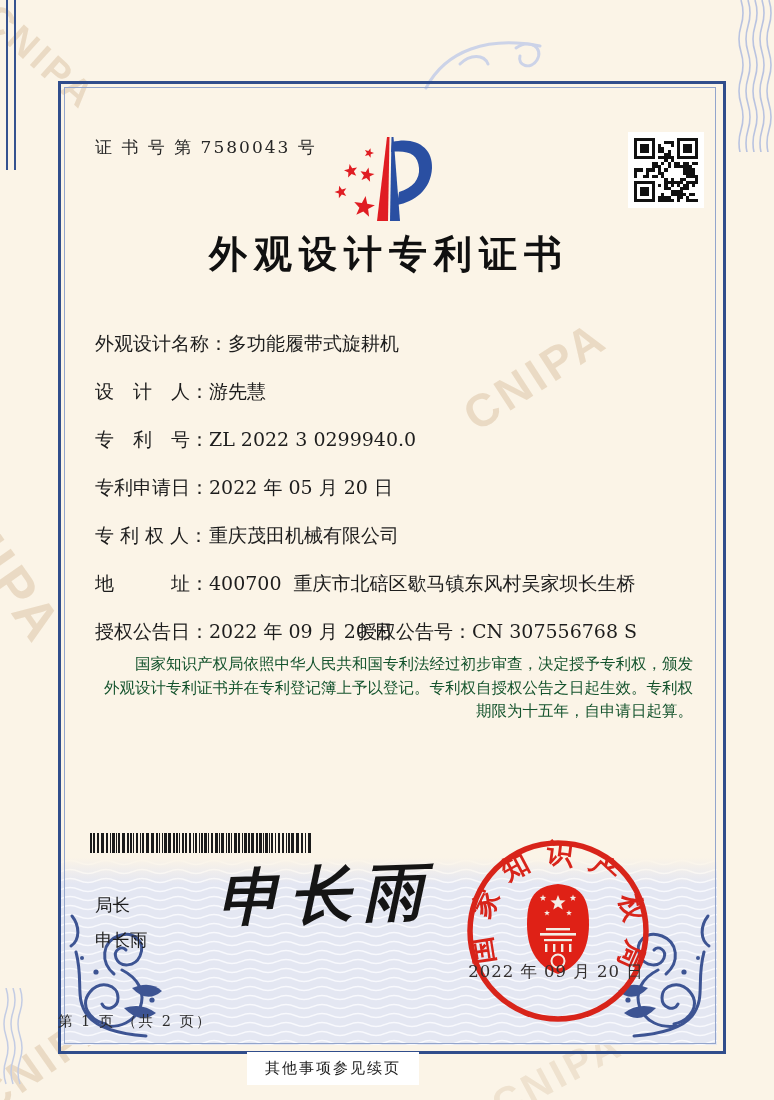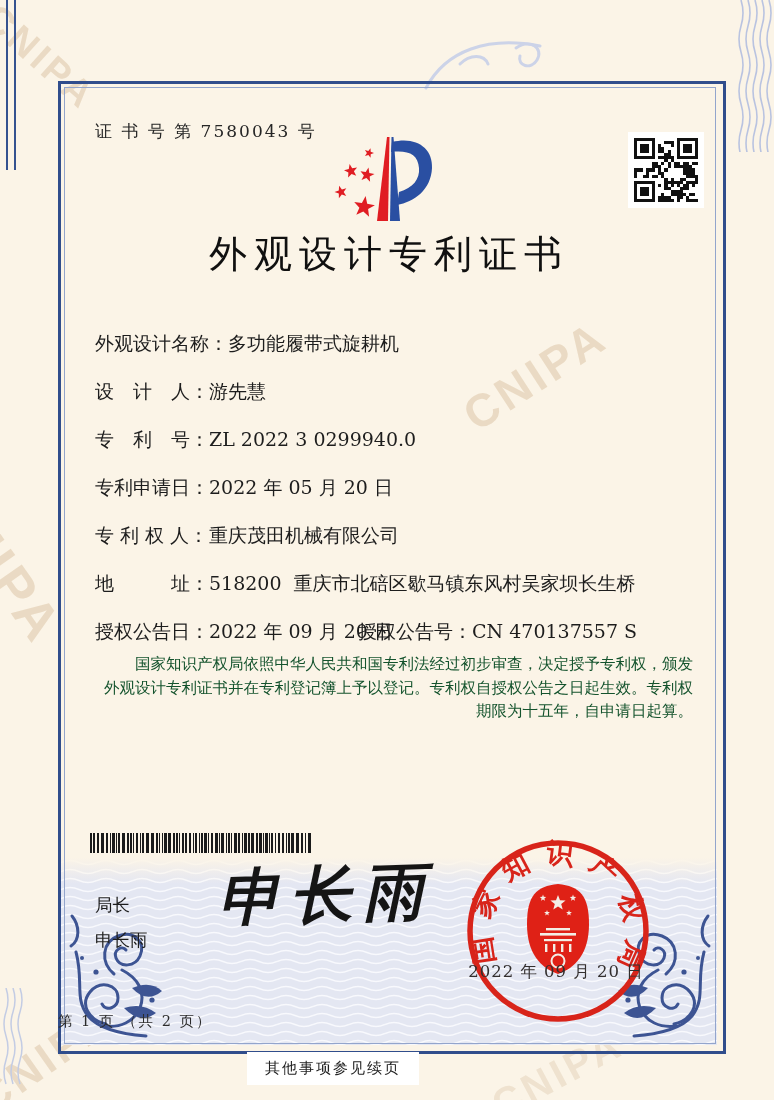--- a/index.html
+++ b/index.html
@@ -30,25 +30,25 @@
   .frame-inner{position:absolute; left:64px; top:87px; width:650px; height:955px;
     border:1px solid #93a5cc; z-index:6; pointer-events:none;}
   
   .band{position:absolute; left:61px; top:858px; width:656px; height:187px; z-index:1;}
   .band-fade{position:absolute; left:61px; top:858px; width:656px; height:26px; z-index:2;
     background:linear-gradient(#fbf4e7, rgba(251,244,231,0));}
   .flourish{position:absolute; z-index:7;}
   .fl-left{left:62px; top:912px;}
   .fl-right{left:578px; top:912px;}
   
-  .certno{position:absolute; left:95px; top:120px; font-size:17px; letter-spacing:2px; color:#262626; z-index:8;}
+  .certno{position:absolute; left:95px; top:136px; font-size:17px; letter-spacing:2px; color:#262626; z-index:8;}
   .logo{position:absolute; left:312px; top:132px; z-index:8;}
   .qr{position:absolute; left:628px; top:132px; z-index:8;}
   .title{position:absolute; left:58px; top:229px; width:662px; text-align:center;
-    font-size:38px; font-weight:normal; letter-spacing:7px; color:#101010; z-index:8;}
+    font-size:38px; font-weight:bold; letter-spacing:7px; color:#101010; z-index:8;}
   .fields{position:absolute; left:95px; top:332px; width:600px; z-index:8; font-size:19px;}
   .row{margin-bottom:26px; line-height:22px; position:relative; white-space:nowrap;}
   .lbl{display:inline-block; min-width:114px; white-space:pre-wrap;}
   .val{white-space:pre-wrap;}
   .grant{position:absolute; left:263px; top:0; white-space:nowrap;}
   .paras{position:absolute; left:95px; top:653px; width:598px; z-index:8;
     font-size:15.5px; line-height:23.6px; color:#14532d;text-align:right;}
   .paras p{margin:0; text-indent:2em;}
   .barcode{position:absolute; left:90px; top:833px; z-index:8;}
   .signer-title{position:absolute; left:95px; top:893px; font-size:17.5px; z-index:8;}
@@ -397,24 +397,24 @@
   </svg>
 
   <div class="title">外观设计专利证书</div>
 
   <div class="fields">
     <div class="row"><span class="lbl">外观设计名称：</span><span class="val">多功能履带式旋耕机</span></div>
     <div class="row"><span class="lbl">设　计　人：</span><span class="val">游先慧</span></div>
     <div class="row"><span class="lbl">专　利　号：</span><span class="val">ZL 2022 3 0299940.0</span></div>
     <div class="row"><span class="lbl">专利申请日：</span><span class="val">2022 年 05 月 20 日</span></div>
     <div class="row"><span class="lbl">专 利 权 人：</span><span class="val">重庆茂田机械有限公司</span></div>
-    <div class="row"><span class="lbl">地　　　址：</span><span class="val">518200  重庆市北碚区歇马镇东风村吴家坝长生桥</span></div>
+    <div class="row"><span class="lbl">地　　　址：</span><span class="val">400700  重庆市北碚区歇马镇东风村吴家坝长生桥</span></div>
     <div class="row">
       <span class="lbl">授权公告日：</span><span class="val">2022 年 09 月 20 日</span>
-      <span class="grant"><span class="lbl" style="min-width:0">授权公告号：</span><span class="val">CN 470137557 S</span></span>
+      <span class="grant"><span class="lbl" style="min-width:0">授权公告号：</span><span class="val">CN 307556768 S</span></span>
     </div>
   </div>
 
   <div class="paras">
     <p>国家知识产权局依照中华人民共和国专利法经过初步审查，决定授予专利权，颁发外观设计专利证书并在专利登记簿上予以登记。专利权自授权公告之日起生效。专利权期限为十五年，自申请日起算。</p>
   </div>
 
   <svg class="barcode" width="222" height="20" viewBox="0 0 222 20" shape-rendering="crispEdges">
     <g class="bars" fill="#1a1a1a">
         <rect x="0.0" y="0" width="2.1" height="20"></rect>

